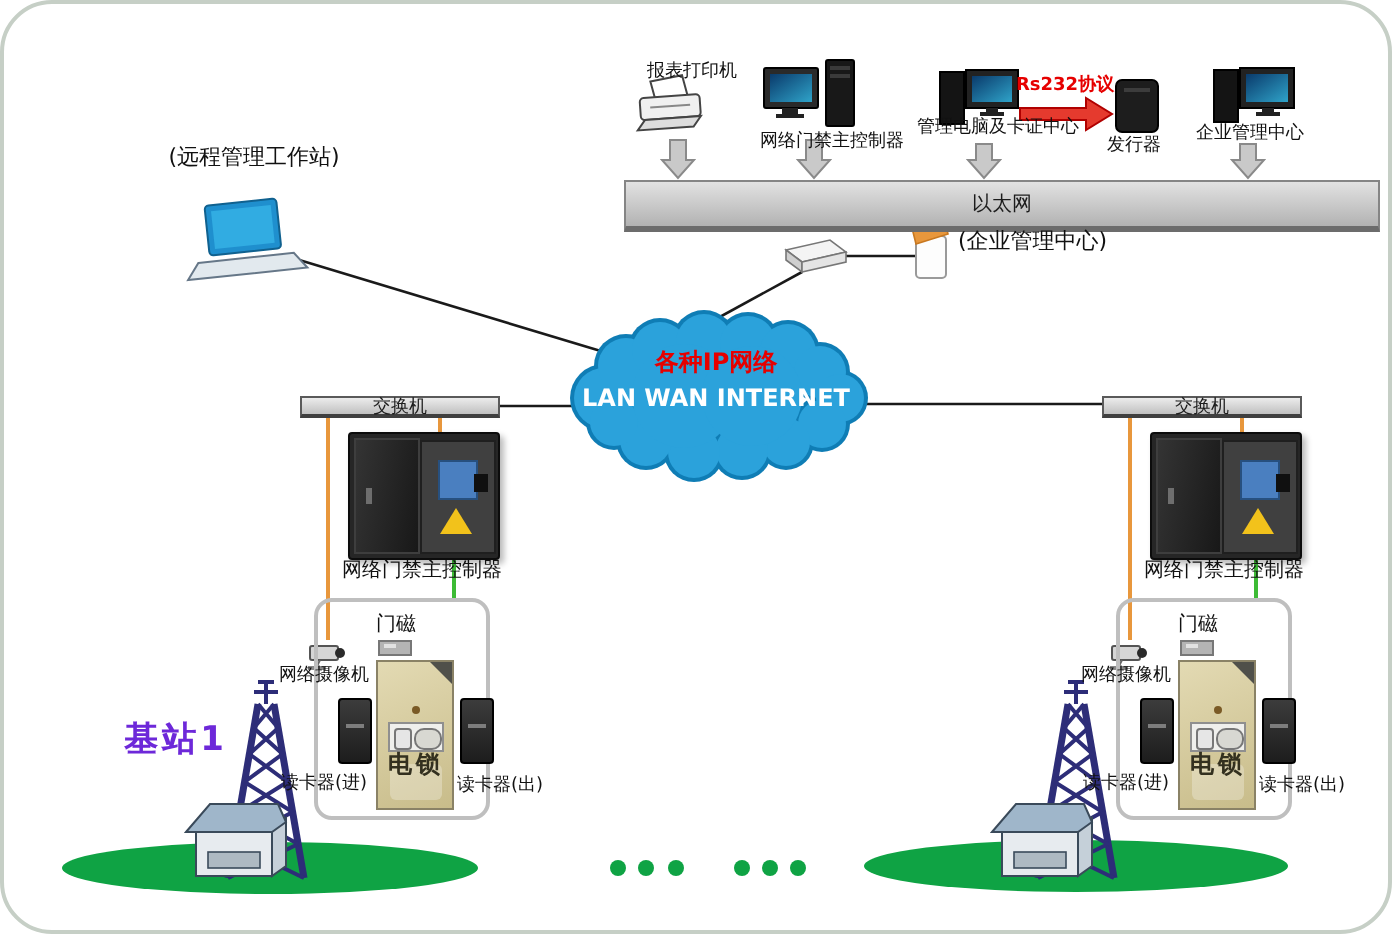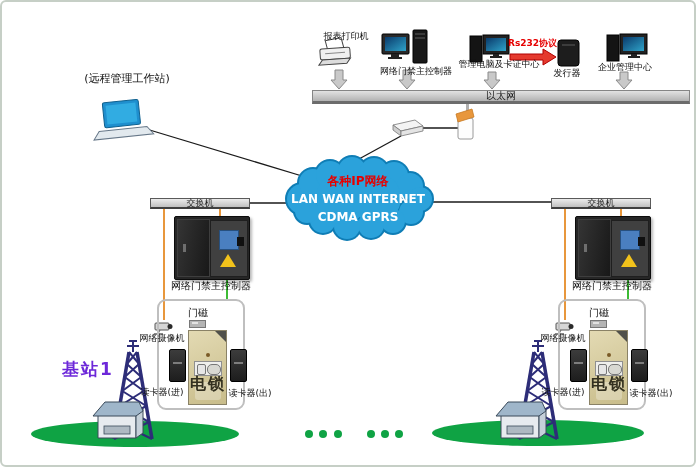--- a/index.html
+++ b/index.html
@@ -1,22 +1,22 @@
 <!DOCTYPE html>
 <html><head>
 <meta charset="utf-8">
 <style>
   html,body{margin:0;padding:0;background:#fff;}
   #canvas{position:relative;width:696px;height:467px;background:#ffffff;
-    border:2px solid #c6cfc6;border-radius:6px;overflow:hidden;box-sizing:border-box;
+    border:2px solid #c6cfc6;border-radius:26px;overflow:hidden;box-sizing:border-box;
     font-family:"DejaVu Sans",sans-serif;color:#111;}
   #art{position:absolute;left:0;top:0;}
   .lbl{position:absolute;text-align:center;font-size:9px;line-height:1.15;color:#111;white-space:nowrap;}
   .lbl.mid{font-size:11px;text-align:center;}
-  .busbar{position:absolute;left:310px;top:88px;width:378px;height:14px;box-sizing:border-box;
+  .busbar{position:absolute;left:310px;top:88px;width:378px;height:26px;box-sizing:border-box;
     background:linear-gradient(#e2e2e2,#b2b2b2);border:1px solid #858585;border-bottom:3px solid #6c6c6c;
     display:flex;align-items:center;justify-content:center;font-size:10px;color:#1c1c1c;}
   .switchbar{position:absolute;top:196px;width:100px;height:11px;box-sizing:border-box;
     background:linear-gradient(#ececec,#c0c0c0);border:1px solid #5a5a5a;border-bottom:2px solid #3f3f3f;
     display:flex;align-items:center;justify-content:center;font-size:9px;color:#1c1c1c;}
   .cabinet{position:absolute;top:214px;width:74px;height:62px;background:#262626;border:1px solid #0c0c0c;
     border-radius:2px;box-shadow:2px 2px 3px rgba(0,0,0,.28);}
   .cab-door{position:absolute;left:2px;top:2px;width:31px;height:56px;background:linear-gradient(100deg,#343434,#181818);border:1px solid #3e3e3e;}
   .cab-handle{position:absolute;left:5px;top:24px;width:3px;height:8px;background:#6e6e6e;}
   .cab-panel{position:absolute;left:35px;top:3px;width:36px;height:55px;background:#404040;border:1px solid #1f1f1f;}
@@ -25,21 +25,21 @@
   .cab-warn{position:absolute;left:9px;top:33px;width:0;height:0;border-left:8px solid transparent;border-right:8px solid transparent;border-bottom:13px solid #F2C21B;}
   .doorframe{position:absolute;top:297px;width:88px;height:111px;border:2px solid #bfbfbf;border-radius:9px;background:transparent;box-sizing:border-box;}
   .door{position:absolute;top:328px;width:39px;height:75px;box-sizing:border-box;
     background:linear-gradient(155deg,#e3dab3,#c8bc8a);border:1px solid #8a8266;}
   .door-corner{position:absolute;right:0;top:0;width:0;height:0;border-left:11px solid transparent;border-top:11px solid #50504a;}
   .door-knob{position:absolute;left:17px;top:22px;width:4px;height:4px;border-radius:50%;background:#7a5a26;}
   .door-mark{position:absolute;left:6px;bottom:4px;width:26px;height:18px;background:rgba(255,255,255,.28);border-radius:3px;}
   .lockunit{position:absolute;left:5px;top:30px;width:28px;height:15px;background:#efefec;border:1px solid #8f8f8f;box-sizing:border-box;}
   .lock-a{position:absolute;left:2px;top:2px;width:7px;height:9px;background:#e6e6e6;border:1px solid #777;border-radius:2px;}
   .lock-b{position:absolute;left:12px;top:2px;width:12px;height:9px;background:#d8d8d2;border:1px solid #777;border-radius:5px;}
-  .lock-lbl{position:absolute;width:36px;text-align:center;font-size:16px;font-weight:bold;color:#33301f;letter-spacing:2px;}
+  .lock-lbl{position:absolute;width:36px;text-align:center;font-size:12px;font-weight:bold;color:#33301f;letter-spacing:2px;}
   .reader{position:absolute;top:347px;width:15px;height:31px;background:linear-gradient(#3c3c3c,#1d1d1d);border:1px solid #000;border-radius:2px;}
   .reader::after{content:"";position:absolute;left:3px;top:12px;right:3px;height:2px;background:#7d7d7d;}
   .magnet{position:absolute;top:318px;width:15px;height:6px;background:#b4b4b4;border:1px solid #777;}
   .magnet::after{content:"";position:absolute;left:2px;top:1px;width:6px;height:2px;background:#e2e2e2;}
   .base-lbl{position:absolute;width:78px;text-align:center;font-size:17px;font-weight:bold;letter-spacing:2px;color:#6d28d9;}
   .cloud-txt{position:absolute;left:286px;width:140px;text-align:center;font-weight:bold;font-size:12px;color:#fff;}
   .cloud-txt.red{color:#E60000;}
   .rs232{color:#E60000;font-weight:bold;text-align:right;}
 </style>
 </head>
@@ -254,25 +254,25 @@
   <div class="lbl" style="left:377px;top:64px;width:74px;">网络门禁主控制器</div>
   <div class="lbl" style="left:452px;top:57px;width:90px;">管理电脑及卡证中心</div>
   <div class="lbl rs232" style="left:506px;top:36px;width:44px;">Rs232协议</div>
   <div class="lbl" style="left:540px;top:66px;width:50px;">发行器</div>
   <div class="lbl" style="left:592px;top:60px;width:62px;">企业管理中心</div>
 
   <div class="busbar">
     <span>以太网</span>
   </div>
 
+  <div class="lbl mid" style="left:477px;top:113px;width:110px;text-align:left;">(企业管理中心)</div>
   <div class="lbl mid" style="left:55px;top:71px;width:140px;">(远程管理工作站)</div>
 
   <div class="cloud-txt" style="top:190px;">LAN WAN INTERNET</div>
   <div class="cloud-txt red" style="top:171px;">各种IP网络</div>
-  <div class="cloud-txt" style="top:208px;">CDMA GPRS</div>
 
   <div class="switchbar" style="left:148px;">
     <span>交换机</span>
   </div>
   <div class="cabinet" style="left:172px;">
     <div class="cab-door">
         <div class="cab-handle"></div>
       </div>
     <div class="cab-panel">
       <div class="cab-pcb"></div>

